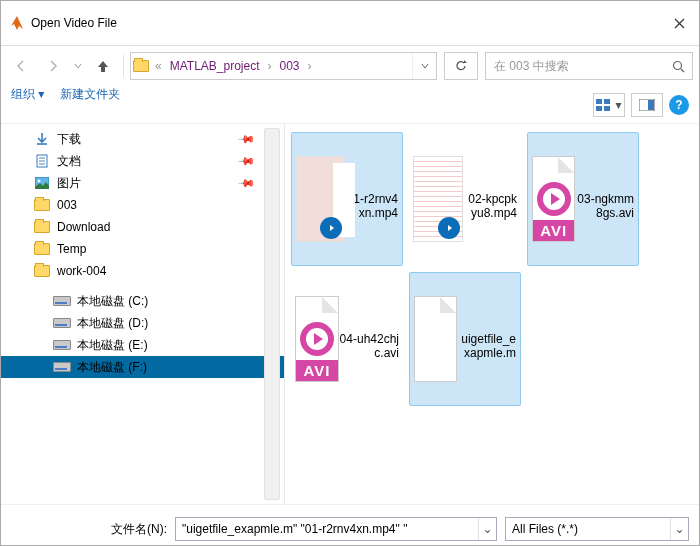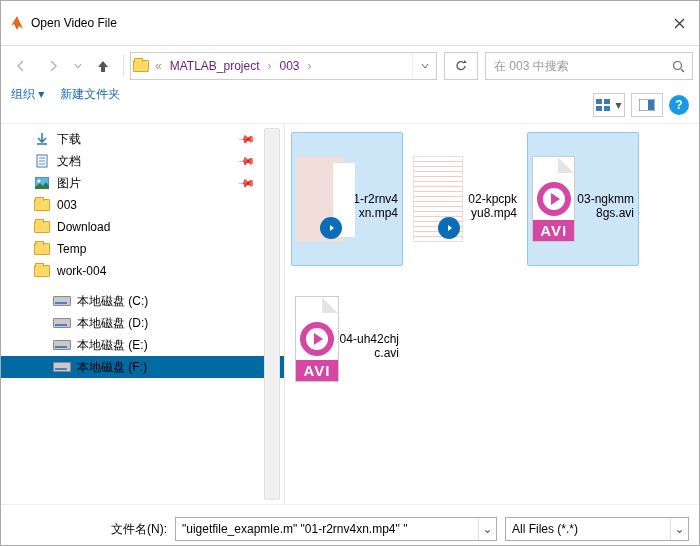--- a/index.html
+++ b/index.html
@@ -283,20 +283,24 @@
         </div>
       <div class="flabel">03-ngkmm8gs.avi</div>
     </div>
     <div class="fcard">
       <div class="avi">
           <div class="avicircle"></div>
           <div class="avitxt">AVI</div>
         </div>
       <div class="flabel">04-uh42chjc.avi</div>
     </div>
+    <div class="fcard sel">
+      <div class="mfile"></div>
+      <div class="flabel">uigetfile_exapmle.m</div>
+    </div>
   </div>
 </div>
 
 <div class="bottom">
   <span class="lbl">文件名(N):</span>
   <div class="combo fnamec">
       <span class="v">"uigetfile_exapmle.m" "01-r2rnv4xn.mp4" "</span>
       <div class="dd">⌄</div>
     </div>
   <div class="combo ftypec">

